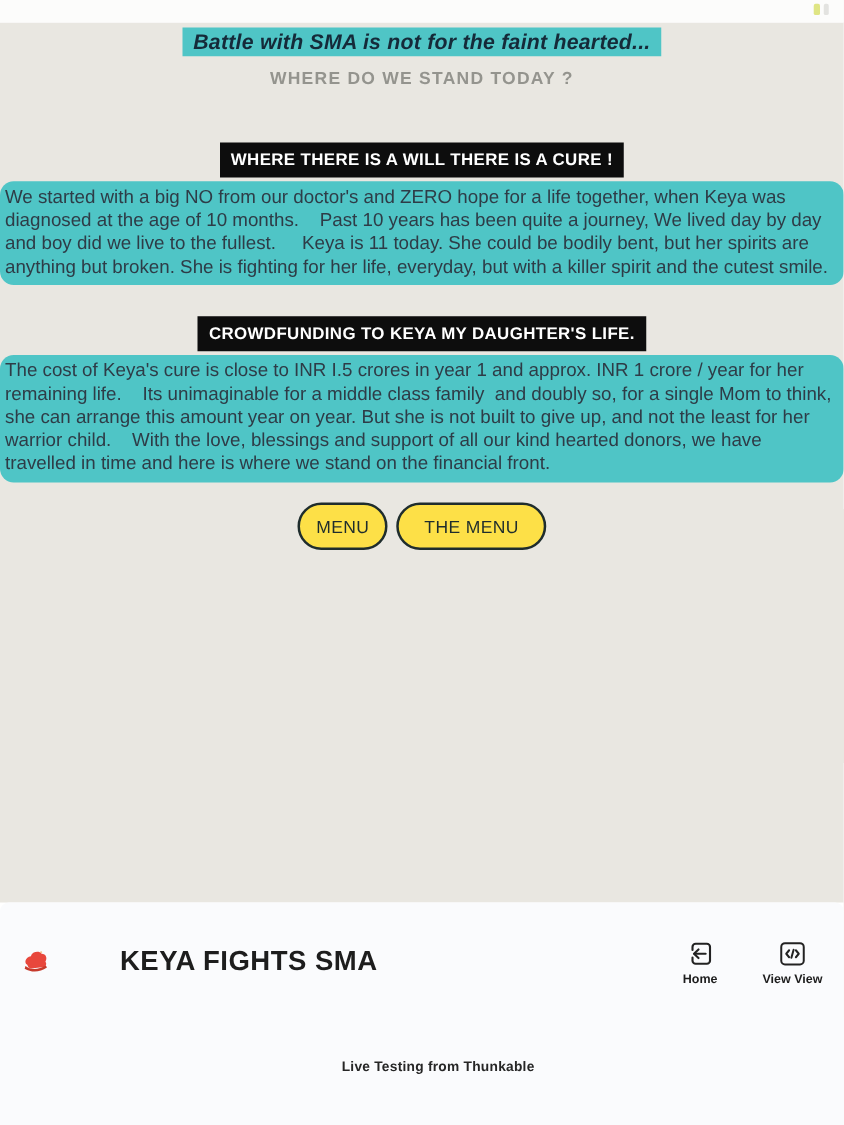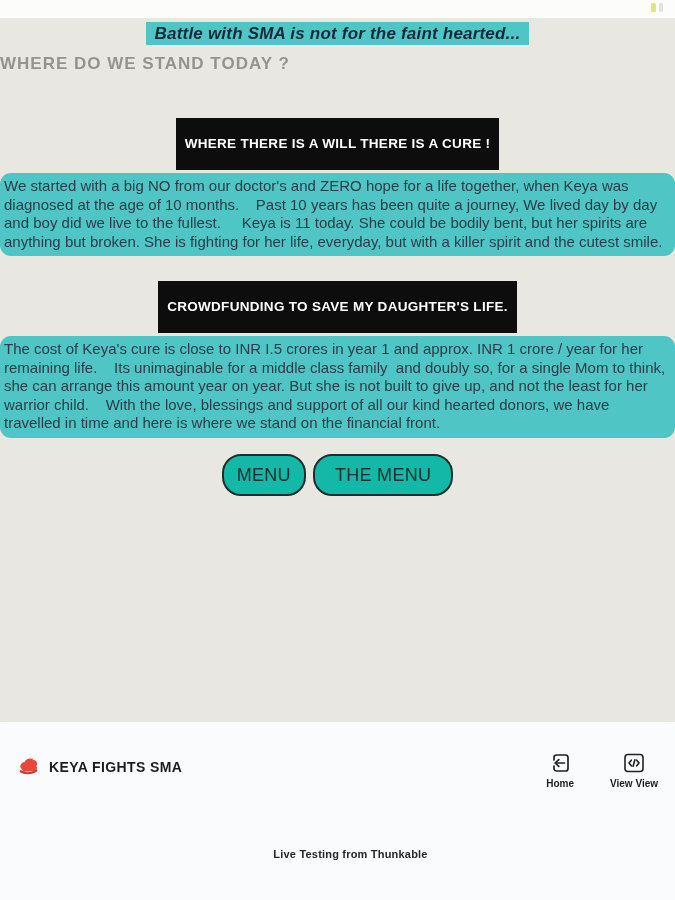--- a/index.html
+++ b/index.html
@@ -21,62 +21,62 @@
   
   .content { height:704px; background:#e9e7e1; overflow:hidden; }
 
   .title-row { text-align:center; margin-top:4px; }
   .title-highlight {
     display:inline-block; background:#4fc5c6; color:#152a39;
     font-weight:bold; font-style:italic; font-size:17px; line-height:23px;
     padding:0 9px; letter-spacing:.2px;
   }
   .subtitle {
-    margin-top:9px;
-    color:#94948e; font-size:17px; font-weight:bold; letter-spacing:1px;
+    text-align:center; margin-top:9px;
+    color:#94948e; font-size:14px; font-weight:bold; letter-spacing:1px;
   }
   .heading-row { text-align:center; }
   .heading-row.first { margin-top:44px; }
   .heading-row.second { margin-top:25px; }
   .heading-chip {
     display:inline-block; background:#0d0d0d; color:#ffffff;
     font-weight:bold; font-size:13.5px; line-height:20px; letter-spacing:.3px;
-    padding:16px 9px;
+    padding:4px 9px;
   }
   .para {
     background:#4fc5c6; color:#2e3c47;
     font-size:15px; line-height:18.5px;
     padding:4px 5px 5px 4px; margin-top:3px;
     white-space:pre-wrap;
     border-radius:11px;
   }
   .btn-row {
     display:flex; justify-content:center; align-items:center;
     gap:7px; margin-top:16px;
   }
   .pill-btn {
-    background:#14b8a6; color:#1f2d2d;
+    background:#fde047; color:#1f2d2d;
     border:2px solid #1f2d2d; border-radius:19px;
     font-family:"Liberation Sans", sans-serif;
-    font-size:18px; line-height:1; letter-spacing:.3px;
+    font-size:14px; line-height:1; letter-spacing:.3px;
     padding:10px 13px; cursor:pointer;
   }
   .pill-btn.story { padding:10px 20px; }
 
   
   .footer {
     position:relative; height:178px; background:#fafbfd;
     border-top-left-radius:7px; border-top-right-radius:7px;
   }
   .brand {
     position:absolute; left:17px; top:34px;
     display:flex; align-items:center; gap:9px;
   }
   .brand-label {
-    font-size:14px; font-weight:bold; color:#1d1d1d; letter-spacing:.4px;
+    font-size:22px; font-weight:bold; color:#1d1d1d; letter-spacing:.4px;margin-left:47px;
   }
   .tools { position:absolute; right:17px; top:29px; display:flex; gap:36px; }
   .tool { display:flex; flex-direction:column; align-items:center; cursor:pointer; }
   .tool-label { margin-top:3px; font-size:10px; font-weight:bold; color:#1d1d1d; }
   .live-testing {
     position:absolute; top:126px; left:13px; width:100%;
     text-align:center; font-size:11px; font-weight:bold; color:#262626;
     letter-spacing:.2px;
   }
   svg { display:block; }
@@ -99,21 +99,21 @@
 
     <div class="subtitle">WHERE DO WE STAND TODAY ?</div>
 
     <div class="heading-row first">
       <span class="heading-chip">WHERE THERE IS A WILL THERE IS A CURE !</span>
     </div>
 
     <div class="para">We started with a big NO from our doctor's and ZERO hope for a life together, when Keya was diagnosed at the age of 10 months.    Past 10 years has been quite a journey, We lived day by day and boy did we live to the fullest.     Keya is 11 today. She could be bodily bent, but her spirits are anything but broken. She is fighting for her life, everyday, but with a killer spirit and the cutest smile.</div>
 
     <div class="heading-row second">
-      <span class="heading-chip">CROWDFUNDING TO SAVE MY DAUGHTER'S LIFE.</span>
+      <span class="heading-chip">CROWDFUNDING TO KEYA MY DAUGHTER'S LIFE.</span>
     </div>
 
     <div class="para">The cost of Keya's cure is close to INR I.5 crores in year 1 and approx. INR 1 crore / year for her remaining life.    Its unimaginable for a middle class family  and doubly so, for a single Mom to think, she can arrange this amount year on year. But she is not built to give up, and not the least for her warrior child.    With the love, blessings and support of all our kind hearted donors, we have travelled in time and here is where we stand on the financial front.</div>
 
     <div class="btn-row">
       <button class="pill-btn menu">MENU</button>
       <button class="pill-btn story">THE MENU</button>
     </div>
 
   </div>

